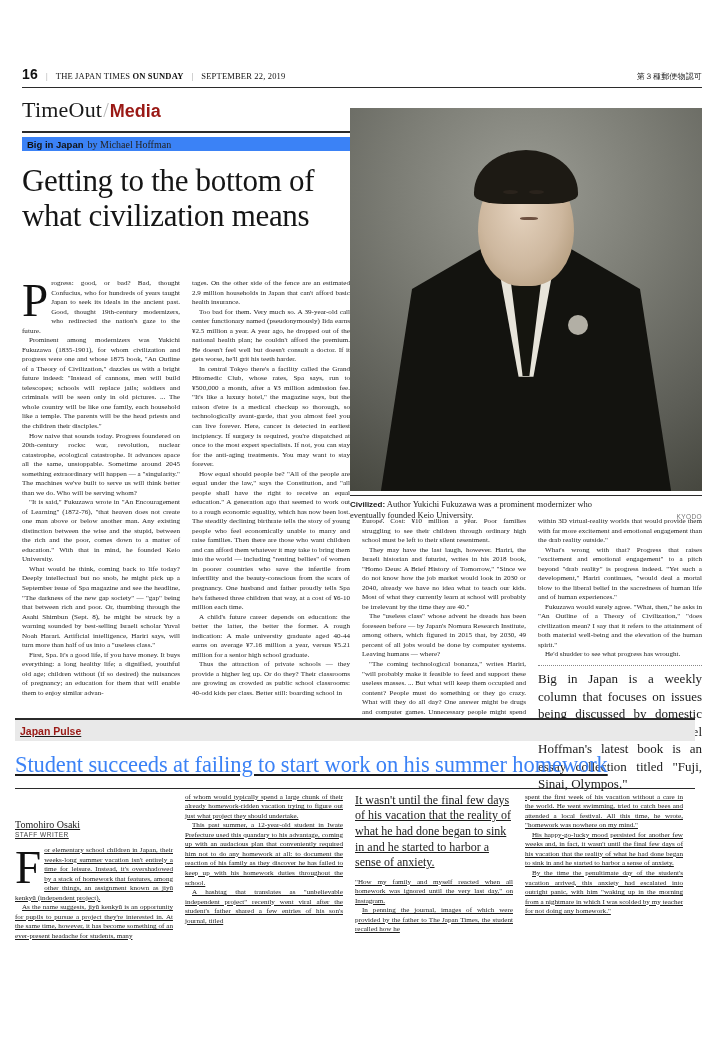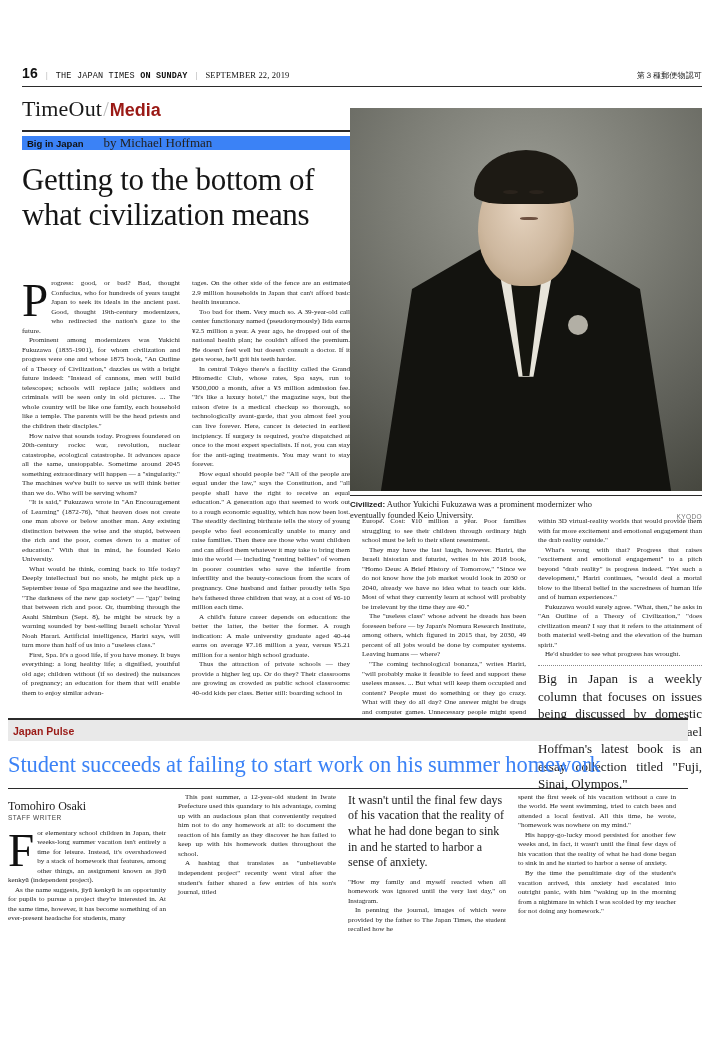--- a/index.html
+++ b/index.html
@@ -28,21 +28,21 @@
     font-size: 8.5px;
     letter-spacing: .02em;
     color: #111;
   }
   .masthead .pagenum {
     font-family: "Liberation Sans", sans-serif;
     font-weight: bold;
     font-size: 14px;
   }
   .masthead .bar { color: #999; margin: 0 2px; }
-  .masthead .paper { font-family: Liberation Mono, monospace; margin-top: 41px; }
+  .masthead .paper { font-family: Liberation Serif, serif; margin-top: 41px; }
   .masthead .paper b { font-weight: bold; }
   .masthead .date { font-family: "Liberation Serif", serif; }
   .masthead .jp {
     margin-left: auto;
     font-size: 8px;
     color: #222;
   }
   .rule-top {
     border-top: 1px solid #2b2b2b;
     margin-top: 5px;
@@ -77,21 +77,21 @@
     padding: 0 5px;
     margin-top: 4px;
     font-size: 9px;
   }
   .band .t {
     font-family: "Liberation Sans", sans-serif;
     font-weight: bold;
     font-size: 9.5px;
     color: #111;
   }
-  .band .a { margin-left: 20px; font-style: normal; color: #222; font-size: 13px; }
+  .band .a { margin-left: 4px; font-style: normal; color: #222; font-size: 10px; }
 
   
   h1.headline {
     font-weight: normal;
     font-size: 31px;
     line-height: 1.13;
     margin: 12px 0 0;
     letter-spacing: -.01em;
     color: #151515;
     width: 300px;
@@ -235,23 +235,24 @@
     line-height: 1.35;
     text-align: justify;
     margin-top: 5px;
     padding-top: 4px;
     border-top: 1px dotted #888;
   }
 
   
   .sec2 {
     position: absolute;
-    left: 8px;
+    left: 15px;
     top: 718px;
     width: 680px;
+    text-decoration: underline;
   }
   .band2 {
     background: #e9e9e9;
     height: 21px;
     display: flex;
     align-items: center;
     padding: 0 5px;
     font-family: "Liberation Sans", sans-serif;
     font-weight: bold;
     font-size: 10.5px;
@@ -264,21 +265,21 @@
     color: #3b82f6;
     letter-spacing: -.005em;
     line-height: 1.1;
   }
   .rule-mid { border-top: 1px solid #2b2b2b; }
   .byline2 {
     font-size: 8px;
     line-height: 1.35;
     padding-top: 5px;
   }
-  .byline2 .nm { font-size: 12px; }
+  .byline2 .nm { font-size: 10px; margin-top: 20px; }
   .byline2 .rl {
     font-family: "Liberation Sans", sans-serif;
     font-size: 6.5px;
     letter-spacing: .08em;
     color: #444;
   }
   .cols2 {
     display: flex;
     gap: 12px;
     margin-top: 4px;
@@ -397,20 +398,21 @@
           <div class="nm">Tomohiro Osaki</div>
           <div class="rl">STAFF WRITER</div>
         </div>
         <div class="bodytext" style="margin-top:6px;">
           <p class="first dropcap-p"><span class="dropcap">F</span><span>or elementary school children in Japan, their weeks-long summer vacation isn't entirely a time for leisure. Instead, it's overshadowed by a stack of homework that features, among other things, an assignment known as jiyū kenkyū (independent project).</span></p>
           <p>As the name suggests, jiyū kenkyū is an opportunity for pupils to pursue a project they're interested in. At the same time, however, it has become something of an ever-present headache for students, many</p>
         </div>
       </div>
       <div class="col">
         <div class="bodytext">
+          <p class="first">of whom would typically spend a large chunk of their already homework-ridden vacation trying to figure out just what project they should undertake.</p>
           <p>This past summer, a 12-year-old student in Iwate Prefecture used this quandary to his advantage, coming up with an audacious plan that conveniently required him not to do any homework at all: to document the reaction of his family as they discover he has failed to keep up with his homework duties throughout the school.</p>
           <p>A hashtag that translates as "unbelievable independent project" recently went viral after the student's father shared a few entries of his son's journal, titled</p>
         </div>
       </div>
       <div class="col">
         <div class="pullquote">It wasn't until the final few days of his vacation that the reality of what he had done began to sink in and he started to harbor a sense of anxiety.</div>
         <div class="bodytext">
           <p class="first">"How my family and myself reacted when all homework was ignored until the very last day," on Instagram.</p>
           <p>In penning the journal, images of which were provided by the father to The Japan Times, the student recalled how he</p>
         </div>

